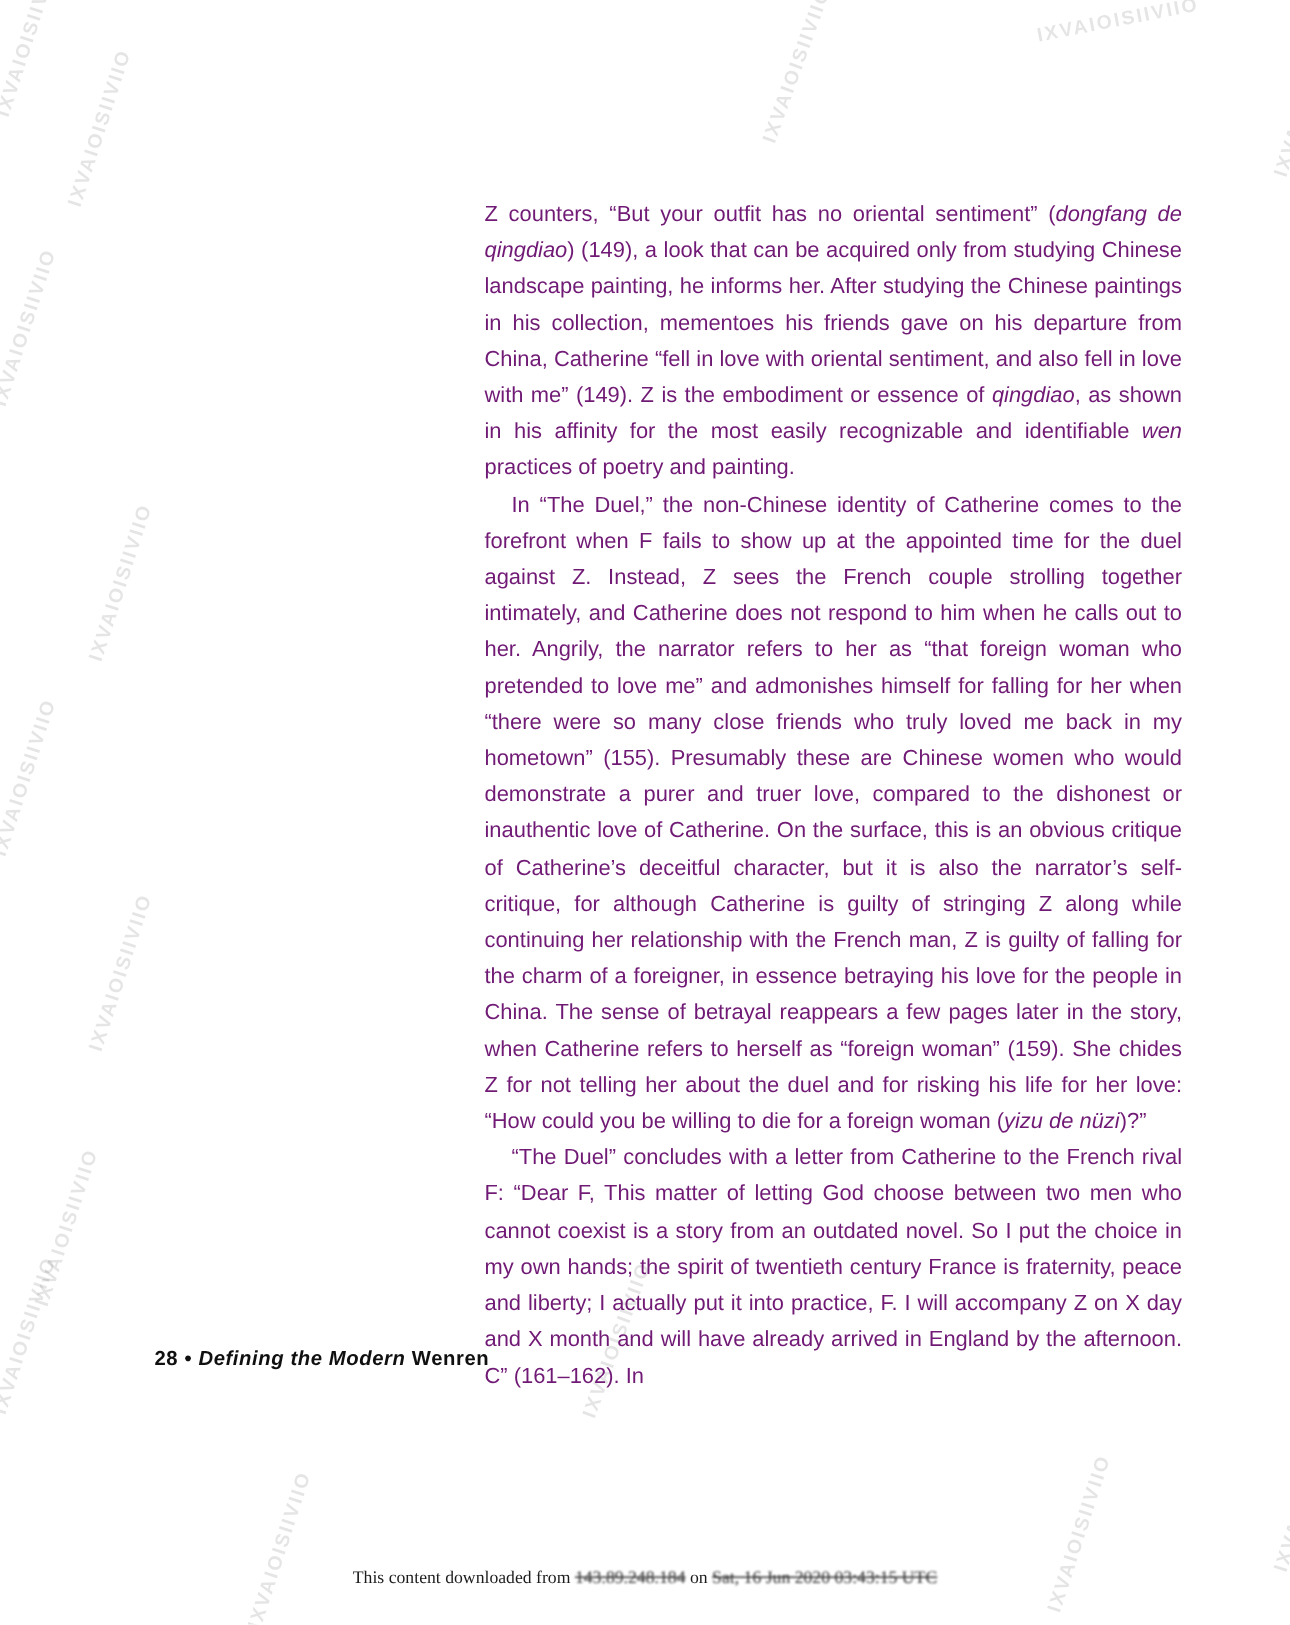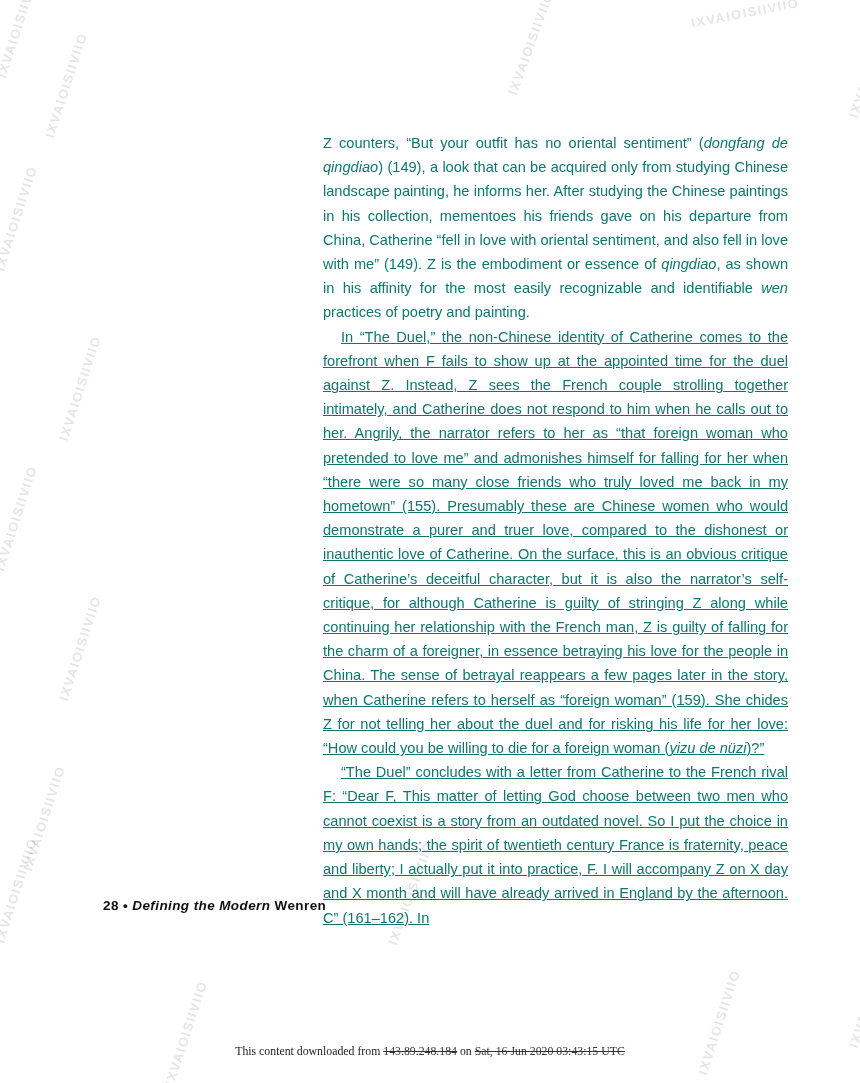--- a/index.html
+++ b/index.html
@@ -26,24 +26,24 @@
     pointer-events: none;
   }
 
   
   .body-text {
     position: absolute;
     left: 323px; top: 131px; width: 465px;
     font-size: 14.6px;
     line-height: 24.2px;
     text-align: justify;
-    color: #0f766e;
+    color: #701a75;
   }
   .body-text p { margin: 0; }
-  .body-text p.indent { text-indent: 18px; text-decoration: underline; }
+  .body-text p.indent { text-indent: 18px; }
   .body-text em { font-style: italic; }
 
   
   .running-footer {
     position: absolute;
     left: 75px; top: 898px;
     font-size: 13.5px;
     font-weight: bold;
     letter-spacing: 0.4px;
     color: #101010;

